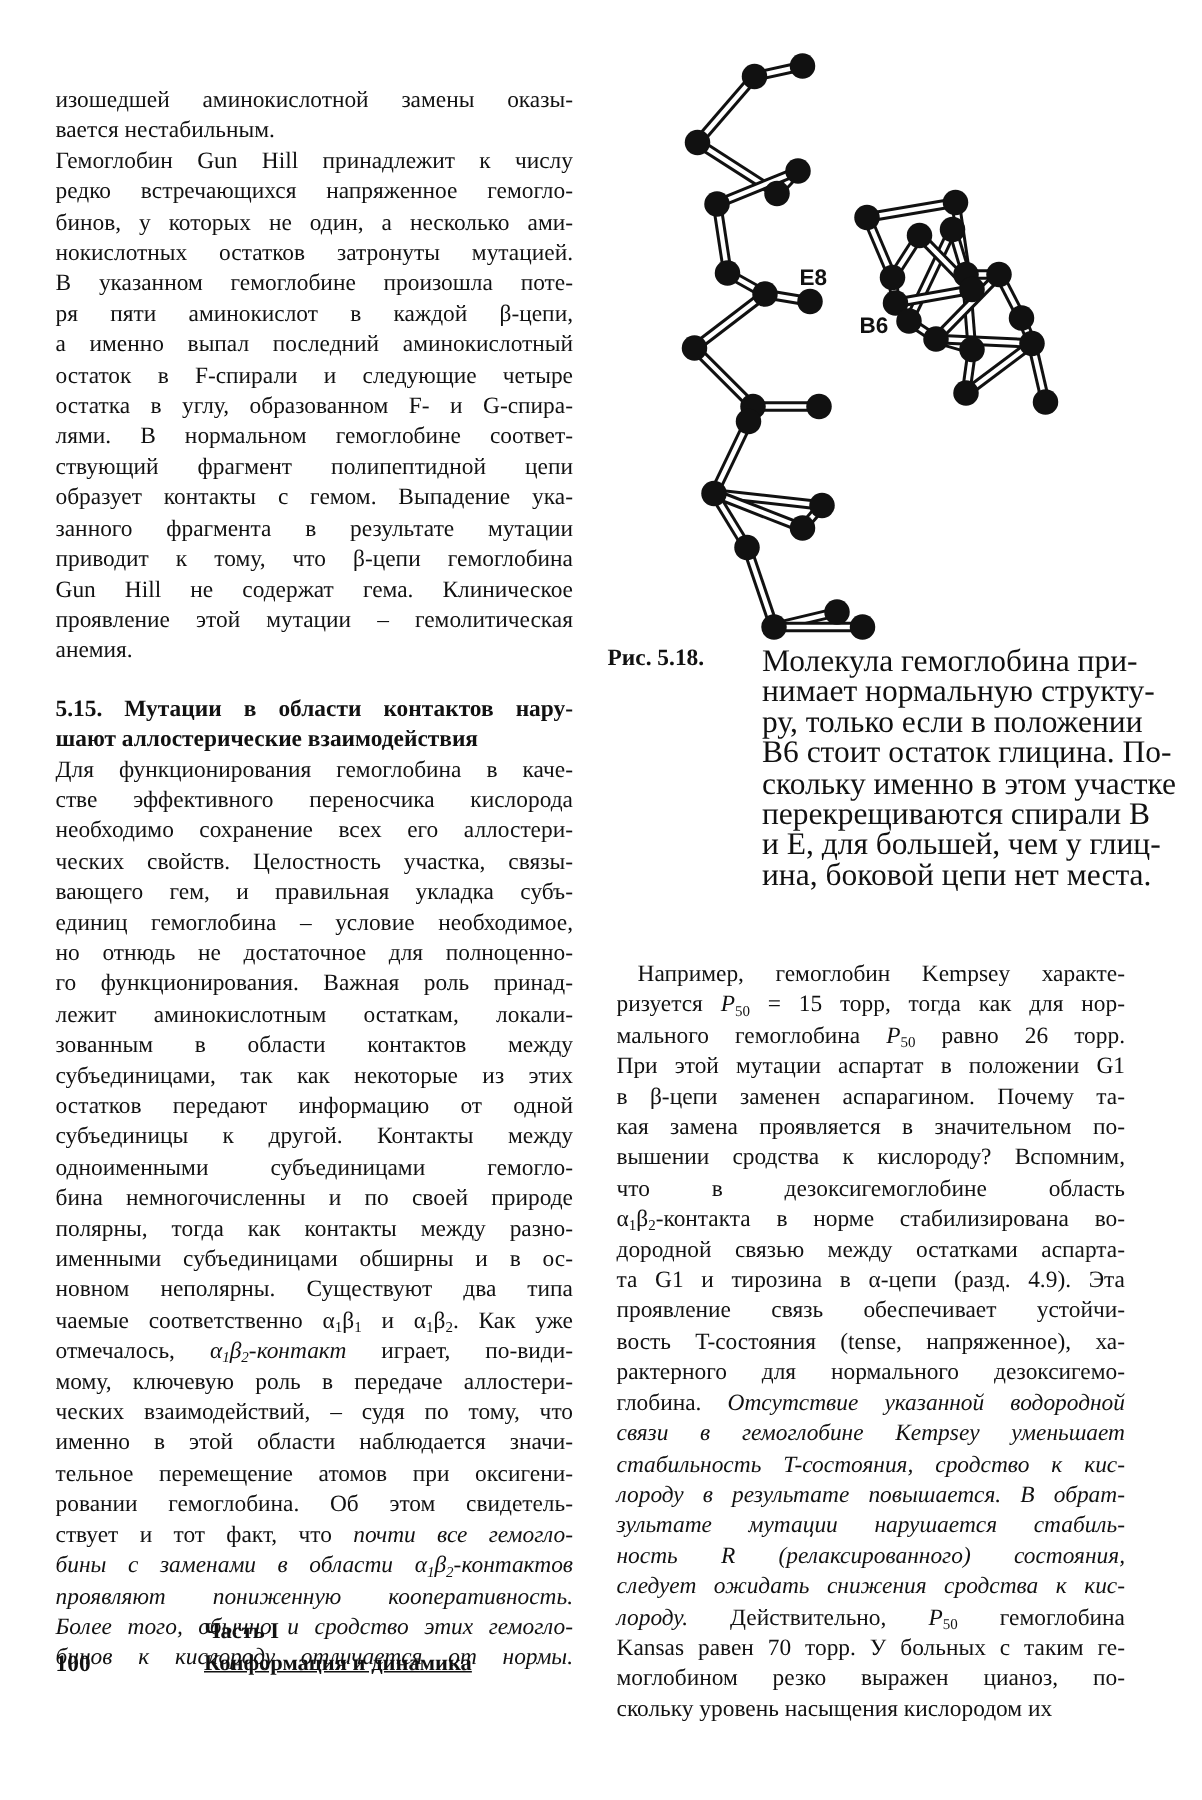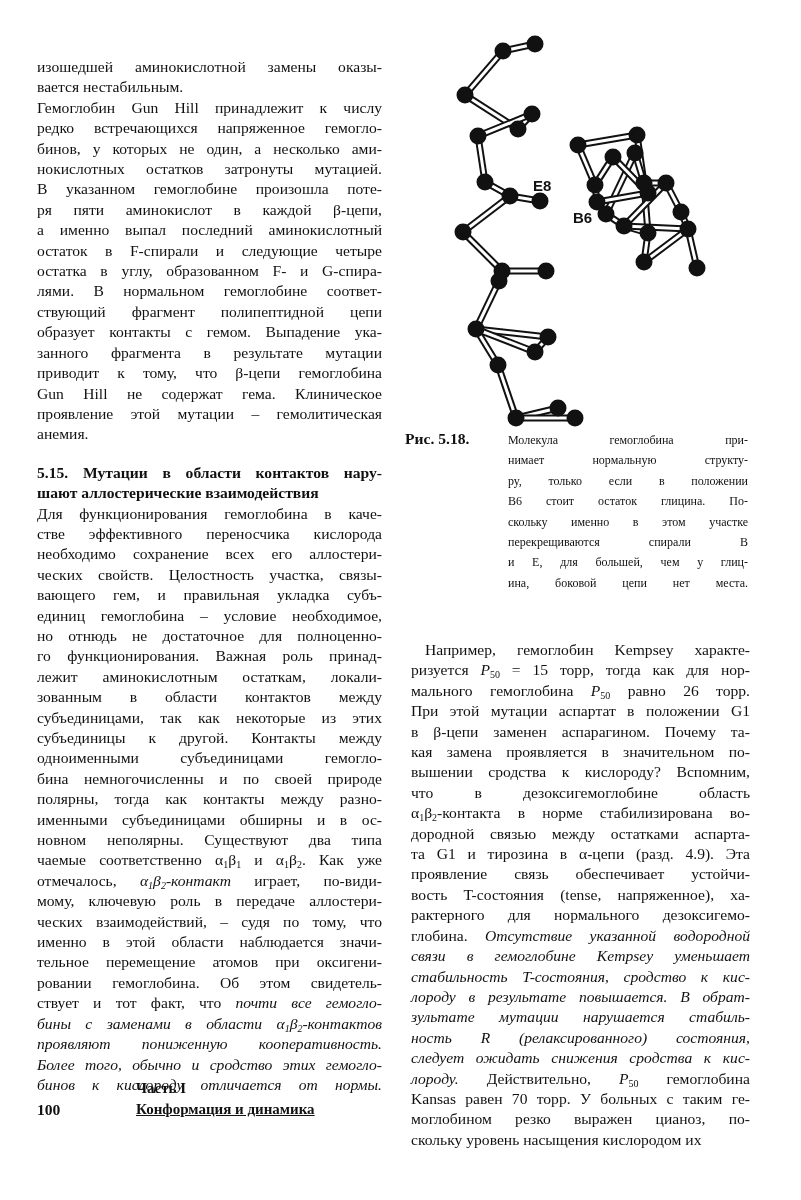--- a/index.html
+++ b/index.html
@@ -7,21 +7,21 @@
          font-family: "Liberation Serif", "DejaVu Serif", serif; color: #111; }
   .col { position: absolute; font-size: 15.6px; line-height: 20.4px; text-align: justify; margin-top: 21px; }
   .left { left: 37px; top: 36px; width: 345px; }
   .right { left: 411px; top: 619px; width: 339px; }
   .line { display: block; text-align: justify; text-align-last: justify; white-space: nowrap; }
   .line.last { text-align-last: left; }
   .section-title { font-weight: bold; margin-top: 18px; }
   i, .it { font-style: italic; }
   sub { font-size: 10px; vertical-align: -3px; line-height: 0; }
   .caption-label { position: absolute; left: 405px; top: 430px; font-weight: bold; font-size: 15.6px; }
-  .caption { position: absolute; left: 508px; top: 430px; width: 240px; font-size: 12px; line-height: 20.4px; }
+  .caption { position: absolute; left: 508px; top: 430px; width: 240px; font-size: 21px; line-height: 20.4px; }
   .footer-part { position: absolute; left: 136px; top: 1080px; font-weight: bold; font-size: 15px; }
   .footer-num { position: absolute; left: 37px; top: 1101px; font-weight: bold; font-size: 15.6px; }
   .footer-title { position: absolute; left: 136px; top: 1101px; font-weight: bold; font-size: 15px; text-decoration: underline; }
   .figure { position: absolute; left: 440px; top: 20px; width: 320px; height: 410px; }
   .fig-label { position: absolute; font-family: "Liberation Sans", "DejaVu Sans", sans-serif; font-size: 15px; font-weight: bold; }
 </style>
 </head>
 <body>
 
 <div class="col left">
@@ -57,20 +57,21 @@
       <span class="line">стве эффективного переносчика кислорода</span>
       <span class="line">необходимо сохранение всех его аллостери-</span>
       <span class="line">ческих свойств. Целостность участка, связы-</span>
       <span class="line">вающего гем, и правильная укладка субъ-</span>
       <span class="line">единиц гемоглобина – условие необходимое,</span>
       <span class="line">но отнюдь не достаточное для полноценно-</span>
       <span class="line">го функционирования. Важная роль принад-</span>
       <span class="line">лежит аминокислотным остаткам, локали-</span>
       <span class="line">зованным в области контактов между</span>
       <span class="line">субъединицами, так как некоторые из этих</span>
+      <span class="line">остатков передают информацию от одной</span>
       <span class="line">субъединицы к другой. Контакты между</span>
       <span class="line">одноименными субъединицами гемогло-</span>
       <span class="line">бина немногочисленны и по своей природе</span>
       <span class="line">полярны, тогда как контакты между разно-</span>
       <span class="line">именными субъединицами обширны и в ос-</span>
       <span class="line">новном неполярны. Существуют два типа</span>
     </div>
   <span class="line"><span>чаемые соответственно </span><span id="ab1">α<sub>1</sub>β<sub>1</sub></span><span> и </span><span id="ab2">α<sub>1</sub>β<sub>2</sub></span><span>. Как уже</span></span>
   <span class="line"><span>отмечалось, </span><i id="contact-term">α<sub>1</sub>β<sub>2</sub>-контакт</i><span> играет, по-види-</span></span>
   <div id="body2">

